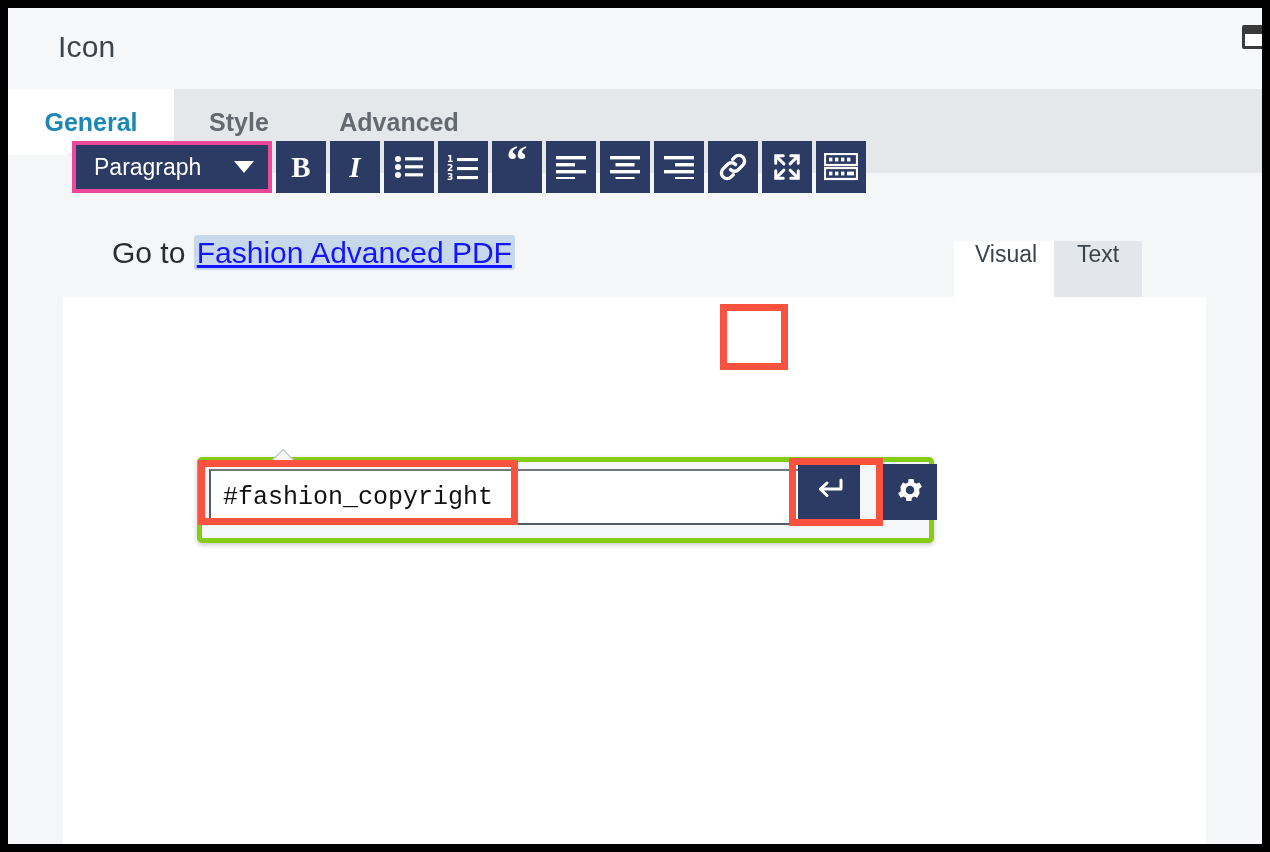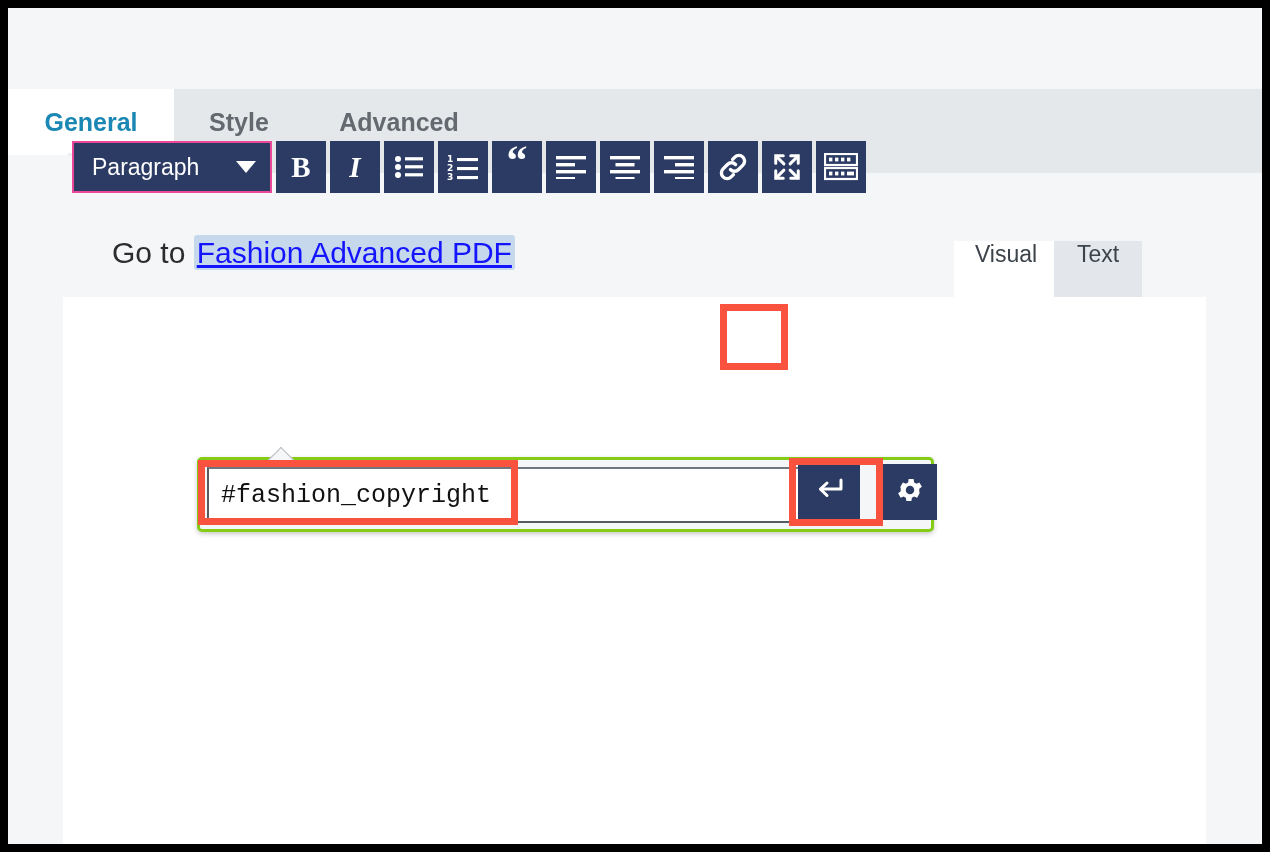--- a/index.html
+++ b/index.html
@@ -153,21 +153,21 @@
     justify-content: center;
     cursor: pointer;
     border: none;
     position: relative;
   }
   #tb-paragraph {
     width: 200px;
     justify-content: space-between;
     padding: 0 14px 0 18px;
     font-size: 23px;
-    border: 2px solid #ec4899;
+    border: 4px solid #ec4899;
   }
   .caret-down {
     width: 0; height: 0;
     border-left: 10px solid transparent;
     border-right: 10px solid transparent;
     border-top: 12px solid #ffffff;
   }
   .tb-bold  { font-family: "Liberation Serif", serif; font-weight: bold; font-size: 29px; }
   .tb-ital  { font-family: "Liberation Serif", serif; font-style: italic; font-weight: bold; font-size: 29px; }
   .tb-quote { font-family: "Liberation Serif", serif; font-weight: bold; font-size: 42px; line-height: 0; padding-bottom: 14px; }
@@ -197,23 +197,23 @@
     text-decoration: underline;
     background: #c6d9ec;
     padding: 1px 3px;
     border-radius: 3px;
   }
 
   
   #link-popup {
     position: absolute;
     left: 189px; top: 449px;
-    width: 737px; height: 75px;
+    width: 737px; height: 86px;
     background: #f5f6f7;
-    border: 3px solid #84cc16;
+    border: 5px solid #84cc16;
     border-radius: 5px;
     box-shadow: 0 2px 5px rgba(0,0,0,.22);
   }
   #popup-arrow {
     position: absolute;
     left: 68px; top: -13px;
     width: 26px; height: 13px;
     overflow: hidden;
   }
   #popup-arrow::after {
@@ -257,20 +257,24 @@
     display: flex; align-items: center; justify-content: center;
     cursor: pointer;
   }
 </style>
 </head>
 <body>
 
 <div id="screen">
   <div id="viewport">
 
+    <div id="panel-header">
+      <div id="panel-title">Icon</div>
+      <div id="window-glyph"></div>
+    </div>
 
     <div id="tabbar">
       <div class="tab active" id="tab-general">
         <span>General</span>
       </div>
       <div class="tab" id="tab-advanced">
         <span>Advanced</span>
       </div>
       <div class="tab" id="tab-style">
         <span>Style</span>

